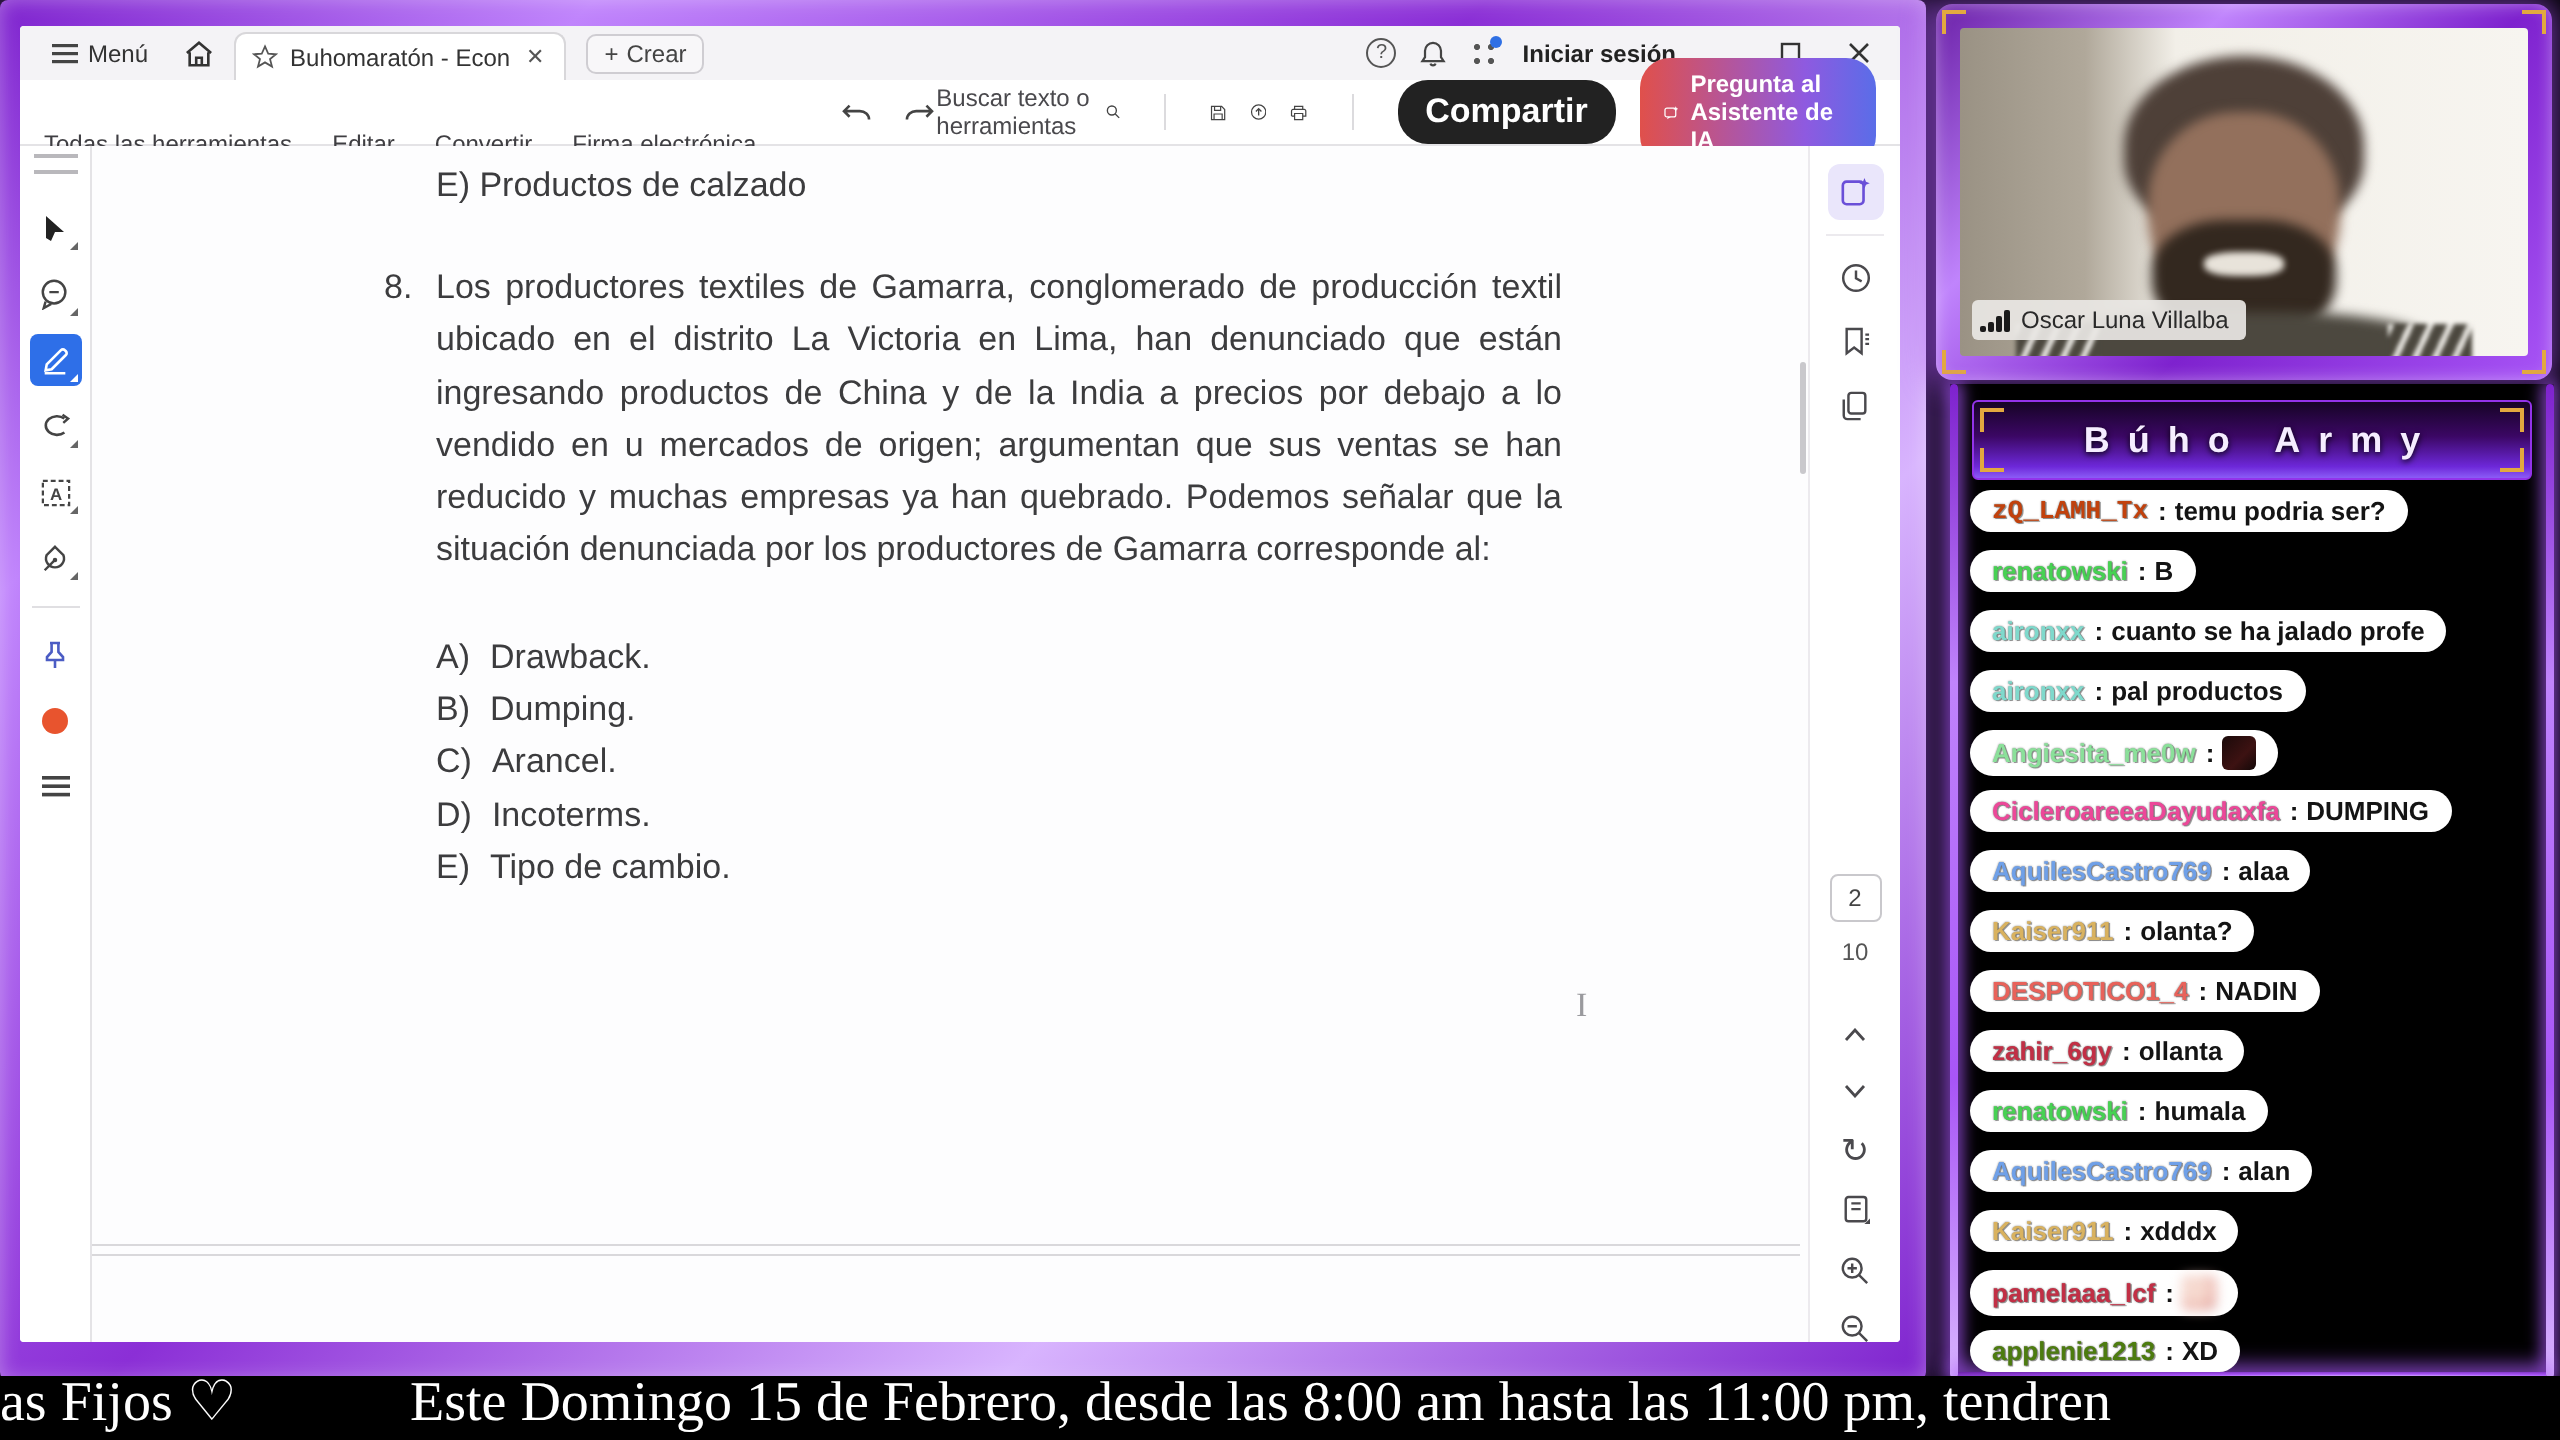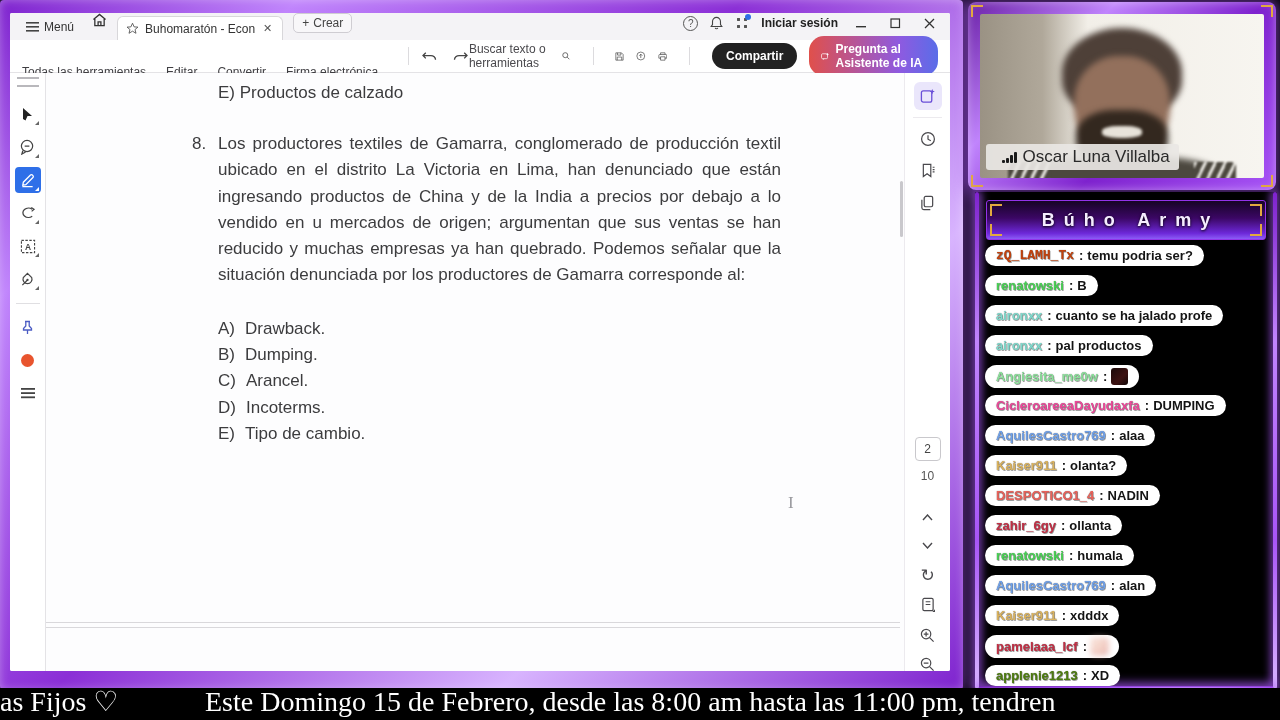--- a/index.html
+++ b/index.html
@@ -10,21 +10,21 @@
   
   .main-frame { position:absolute; left:0; top:0; width:963px; height:690px;
     background: linear-gradient(135deg,#7e22ce 0%,#c084fc 18%,#8b2fd6 45%,#d8b4fe 72%,#7e22ce 100%);
     border-radius:4px;
     box-shadow: 0 0 18px 4px rgba(168,85,247,.55), inset 0 0 10px rgba(255,255,255,.35); }
 
   
   .acro { position:absolute; left:10px; top:13px; width:940px; height:658px;
     background:#fff; display:flex; flex-direction:column; border-radius:2px; overflow:hidden; }
 
-  .titlebar { height:27px; background:#f4f3f6; display:flex; align-items:flex-start;
+  .titlebar { height:27px; background:#f4f3f6; display:flex; align-items:center;
     font-size:12px; color:#333; flex:0 0 auto; padding-left:8px; }
   .menu-btn { display:flex; align-items:center; gap:5px; padding:0 8px; height:100%; cursor:default; }
   .home-btn { padding:0 10px; display:flex; align-items:center; }
   .tab { display:flex; align-items:center; gap:6px; background:#fff; border:1px solid #d8d7da;
     border-bottom:none; border-radius:6px 6px 0 0; height:24px; margin-top:3px;
     padding:0 8px; max-width:170px; }
   .tab-title { white-space:nowrap; overflow:hidden; max-width:110px; }
   .tab-close { font-size:11px; color:#555; padding:0 2px; }
   .new-tab { display:flex; align-items:center; gap:4px; border:1px solid #cfcdd2; border-radius:5px;
     height:20px; padding:0 8px; margin-left:10px; color:#444; background:#f8f7f9; }
@@ -40,21 +40,21 @@
   .winbtn { display:flex; align-items:center; justify-content:center; width:22px; height:20px; }
 
   .toolbar { height:33px; background:#fff; border-bottom:1px solid #e4e3e6;
     display:flex; align-items:center; font-size:12px; color:#3f3e42; flex:0 0 auto; padding:0 12px; }
   .tool-item { margin-right:20px; white-space:nowrap;margin-top:32px; }
   .vdiv { width:1px; height:18px; background:#dcdbde; margin:0 10px; }
   .undo-redo { display:flex; gap:14px; margin-left:2px; }
   .tbr { margin-left:auto; display:flex; align-items:center; gap:12px; }
   .search-box { display:flex; align-items:center; gap:6px; color:#4a494d; }
   .pill-dark { background:#222; color:#fff; border-radius:15px; padding:6px 14px;
-    font-weight:bold; font-size:12px; }
+    font-weight:bold; font-size:17px; }
   .pill-ai { background:linear-gradient(90deg,#e0504b,#8e5ae0 70%,#5a6de8);
     color:#fff; border-radius:15px; padding:6px 12px; font-weight:bold; font-size:12px;
     display:flex; align-items:center; gap:6px; }
 
   .body-row { flex:1; display:flex; min-height:0; }
 
   
   .rail-l { width:36px; border-right:1px solid #e4e3e6; background:#fff;
     display:flex; flex-direction:column; align-items:center; padding-top:4px; flex:0 0 auto; }
   .rail-handle { width:22px; height:10px; border-bottom:2px solid #b9b8bc; border-top:2px solid #b9b8bc; margin-bottom:14px; }
@@ -100,22 +100,22 @@
   .person { position:absolute; left:50%; transform:translateX(-50%); }
   .hair { top:14px; width:120px; height:90px; background:#4e4038; border-radius:50% 50% 42% 42%; filter:blur(3px); }
   .face { top:42px; width:96px; height:98px; background:#93705c; border-radius:46%; filter:blur(3px); }
   .beard { top:96px; width:92px; height:62px; background:#33281f; border-radius:40% 40% 50% 50%; filter:blur(3px); }
   .mouth { top:112px; width:40px; height:12px; background:#e8e3da; border-radius:40%; filter:blur(1.5px); }
   .torso { top:142px; width:190px; height:40px; background:#4c483f; border-radius:40% 40% 0 0; filter:blur(3px); }
   .stripe-l, .stripe-r { position:absolute; top:148px; width:42px; height:24px; filter:blur(1px);
     background:repeating-linear-gradient(115deg,#e8e6e0 0 3px,#4c483f 3px 9px); }
   .stripe-l { left:28px; } .stripe-r { right:28px; }
   .cam-label { position:absolute; left:6px; bottom:8px; background:rgba(233,231,228,.92);
-    border-radius:3px; padding:3px 9px 3px 16px; display:flex; align-items:center; gap:6px;
-    font-size:17px; color:#2a2a2a;justify-content:center; }
+    border-radius:3px; padding:3px 9px 3px 4px; display:flex; align-items:center; gap:6px;
+    font-size:12px; color:#2a2a2a;justify-content:center; }
   .bars { display:flex; align-items:flex-end; gap:1.5px; height:11px; }
   .bars i { display:block; width:2.5px; background:#1a1a1a; border-radius:1px; }
 
   
   .chat { position:absolute; left:975px; top:192px; width:302px; height:497px; background:#000; }
   .chat-edge { position:absolute; top:0; bottom:0; width:4px;
     background:linear-gradient(180deg,#7e22ce,#c084fc 30%,#a855f7 70%,#d8b4fe);
     box-shadow:0 0 8px 2px rgba(168,85,247,.8); border-radius:2px; }
   .chat-edge.left { left:0; } .chat-edge.right { right:0; }
   .chat-bottom-glow { position:absolute; left:4px; right:4px; bottom:-2px; height:5px;

